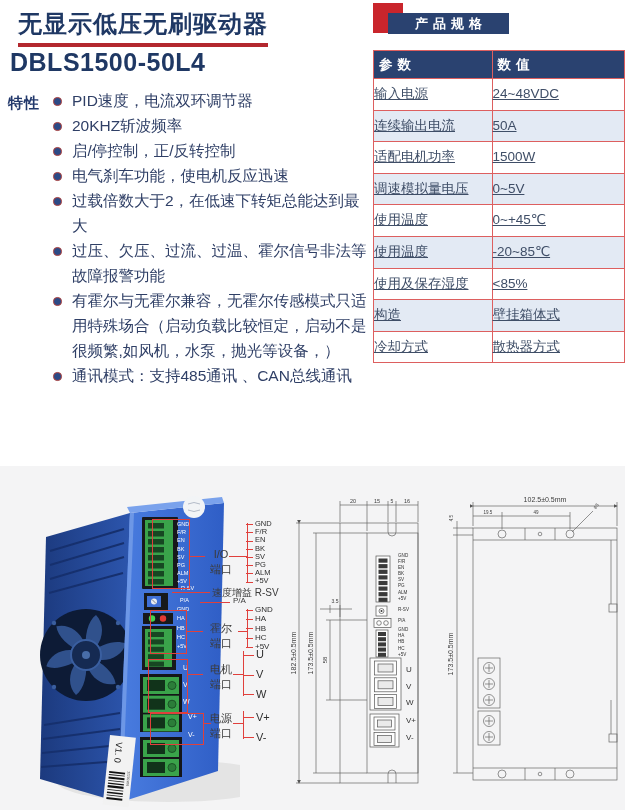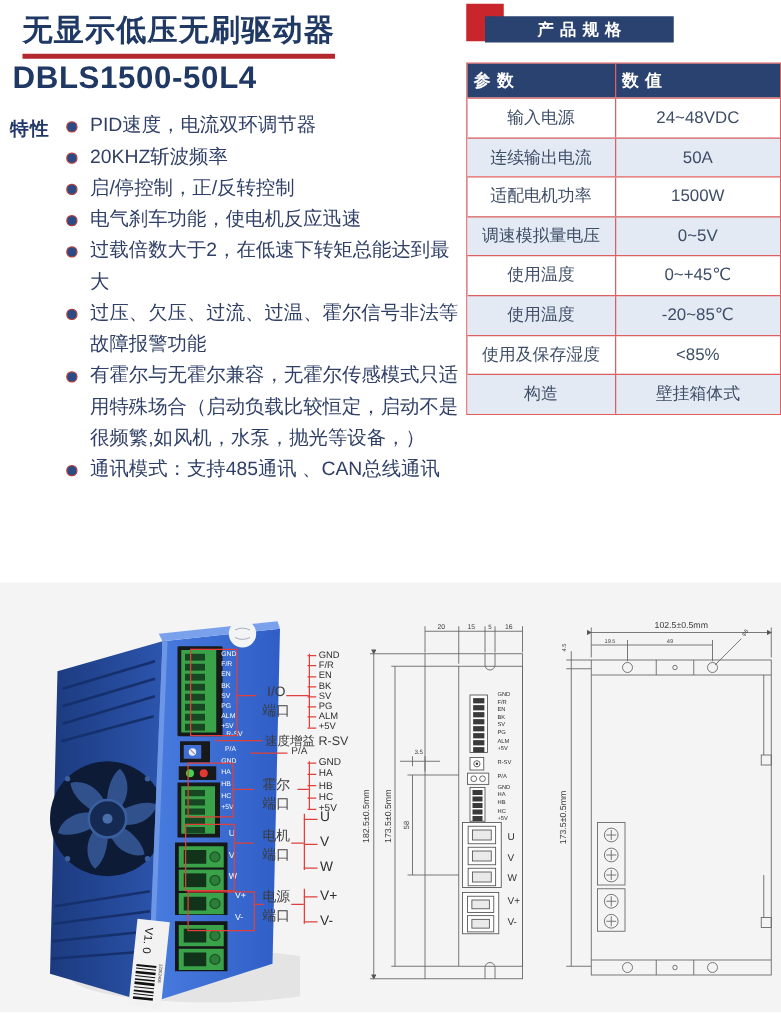--- a/index.html
+++ b/index.html
@@ -4,36 +4,36 @@
 <style>
   html,body{margin:0;padding:0;background:#fff;}
   .canvas{position:relative;width:625px;height:810px;background:#ffffff;overflow:hidden;
           font-family:"Liberation Sans","DejaVu Sans",sans-serif;}
   .abs{position:absolute;}
   
   .title{left:18px;top:8px;font-size:24px;font-weight:bold;color:#1f3864;letter-spacing:1px;
          border-bottom:4px solid #b3282e;padding-bottom:3px;}
   .model{left:10px;top:48px;font-size:25px;font-weight:600;color:#1f3864;letter-spacing:.5px;}
   .red-square{left:373px;top:3px;width:30px;height:30px;background:#c9252c;}
-  .spec-badge{left:388px;top:13px;width:151px;height:21px;background:#2a4270;color:#fff;
+  .spec-badge{left:388px;top:13px;width:121px;height:21px;background:#2a4270;color:#fff;
               font-size:13px;font-weight:bold;line-height:21px;text-align:center;
               letter-spacing:5px;text-indent:5px;}
   
   .features-label{left:8px;top:94px;font-size:15px;font-weight:bold;color:#22386b;letter-spacing:1px;}
   .feat-list{left:52px;top:88px;width:318px;}
   .feat-item{position:relative;padding-left:20px;font-size:15.5px;line-height:25px;color:#2f3f66;}
   .feat-item::before{content:'';position:absolute;left:1px;top:9px;width:6.5px;height:6.5px;
         border-radius:50%;background:#2c4a86;border:1.3px solid #b0413c;}
   
   .spec-table{left:373px;top:50px;width:250px;border:1px solid #dd5f5f;background:#fff;}
   .spec-head{display:grid;grid-template-columns:47% 53%;background:#2a4270;color:#fff;height:27px;
              line-height:27px;font-size:13.5px;font-weight:bold;text-align:left;letter-spacing:5px;text-indent:5px;}
   .spec-head .cell+.cell{border-left:1px solid #dd5f5f;}
   .spec-row{display:grid;grid-template-columns:47% 53%;height:30.6px;line-height:30.6px;
-            font-size:13.5px;color:#3f4e67;text-align:center;border-top:1px solid #dd5f5f;}
+            font-size:13.5px;color:#3f4e67;text-align:left;border-top:1px solid #dd5f5f;text-decoration:underline;}
   .spec-row:nth-child(even){background:#e3eaf4;}
   .spec-row .c1{border-left:1px solid #dd5f5f;}
   
   .photo-area{left:0;top:466px;width:625px;height:344px;background:#f4f4f5;}
   svg.layer{position:absolute;}
   
   .co-label{font-size:11px;color:#3b3b3b;font-weight:500;text-align:center;width:32px;line-height:15px;}
   .co-single{font-size:10px;color:#3b3b3b;font-weight:500;white-space:nowrap;}
   .co-small{font-size:8px;color:#3b3b3b;}
   
@@ -115,20 +115,24 @@
           <div class="cell c0">使用温度</div>
           <div class="cell c1">-20~85℃</div>
         </div>
         <div class="spec-row">
           <div class="cell c0">使用及保存湿度</div>
           <div class="cell c1">&lt;85%</div>
         </div>
         <div class="spec-row">
           <div class="cell c0">构造</div>
           <div class="cell c1">壁挂箱体式</div>
+        </div>
+        <div class="spec-row">
+          <div class="cell c0">冷却方式</div>
+          <div class="cell c1">散热器方式</div>
         </div>
       </div>
   </div>
 
   <div class="abs photo-area"></div>
 
   <svg class="layer" style="left:30px;top:473px;" width="210" height="335" viewBox="0 0 210 335">
     <defs>
       <linearGradient id="gf" x1="0" y1="0" x2="1" y2="0">
         <stop offset="0" stop-color="#4a7de0"></stop>

